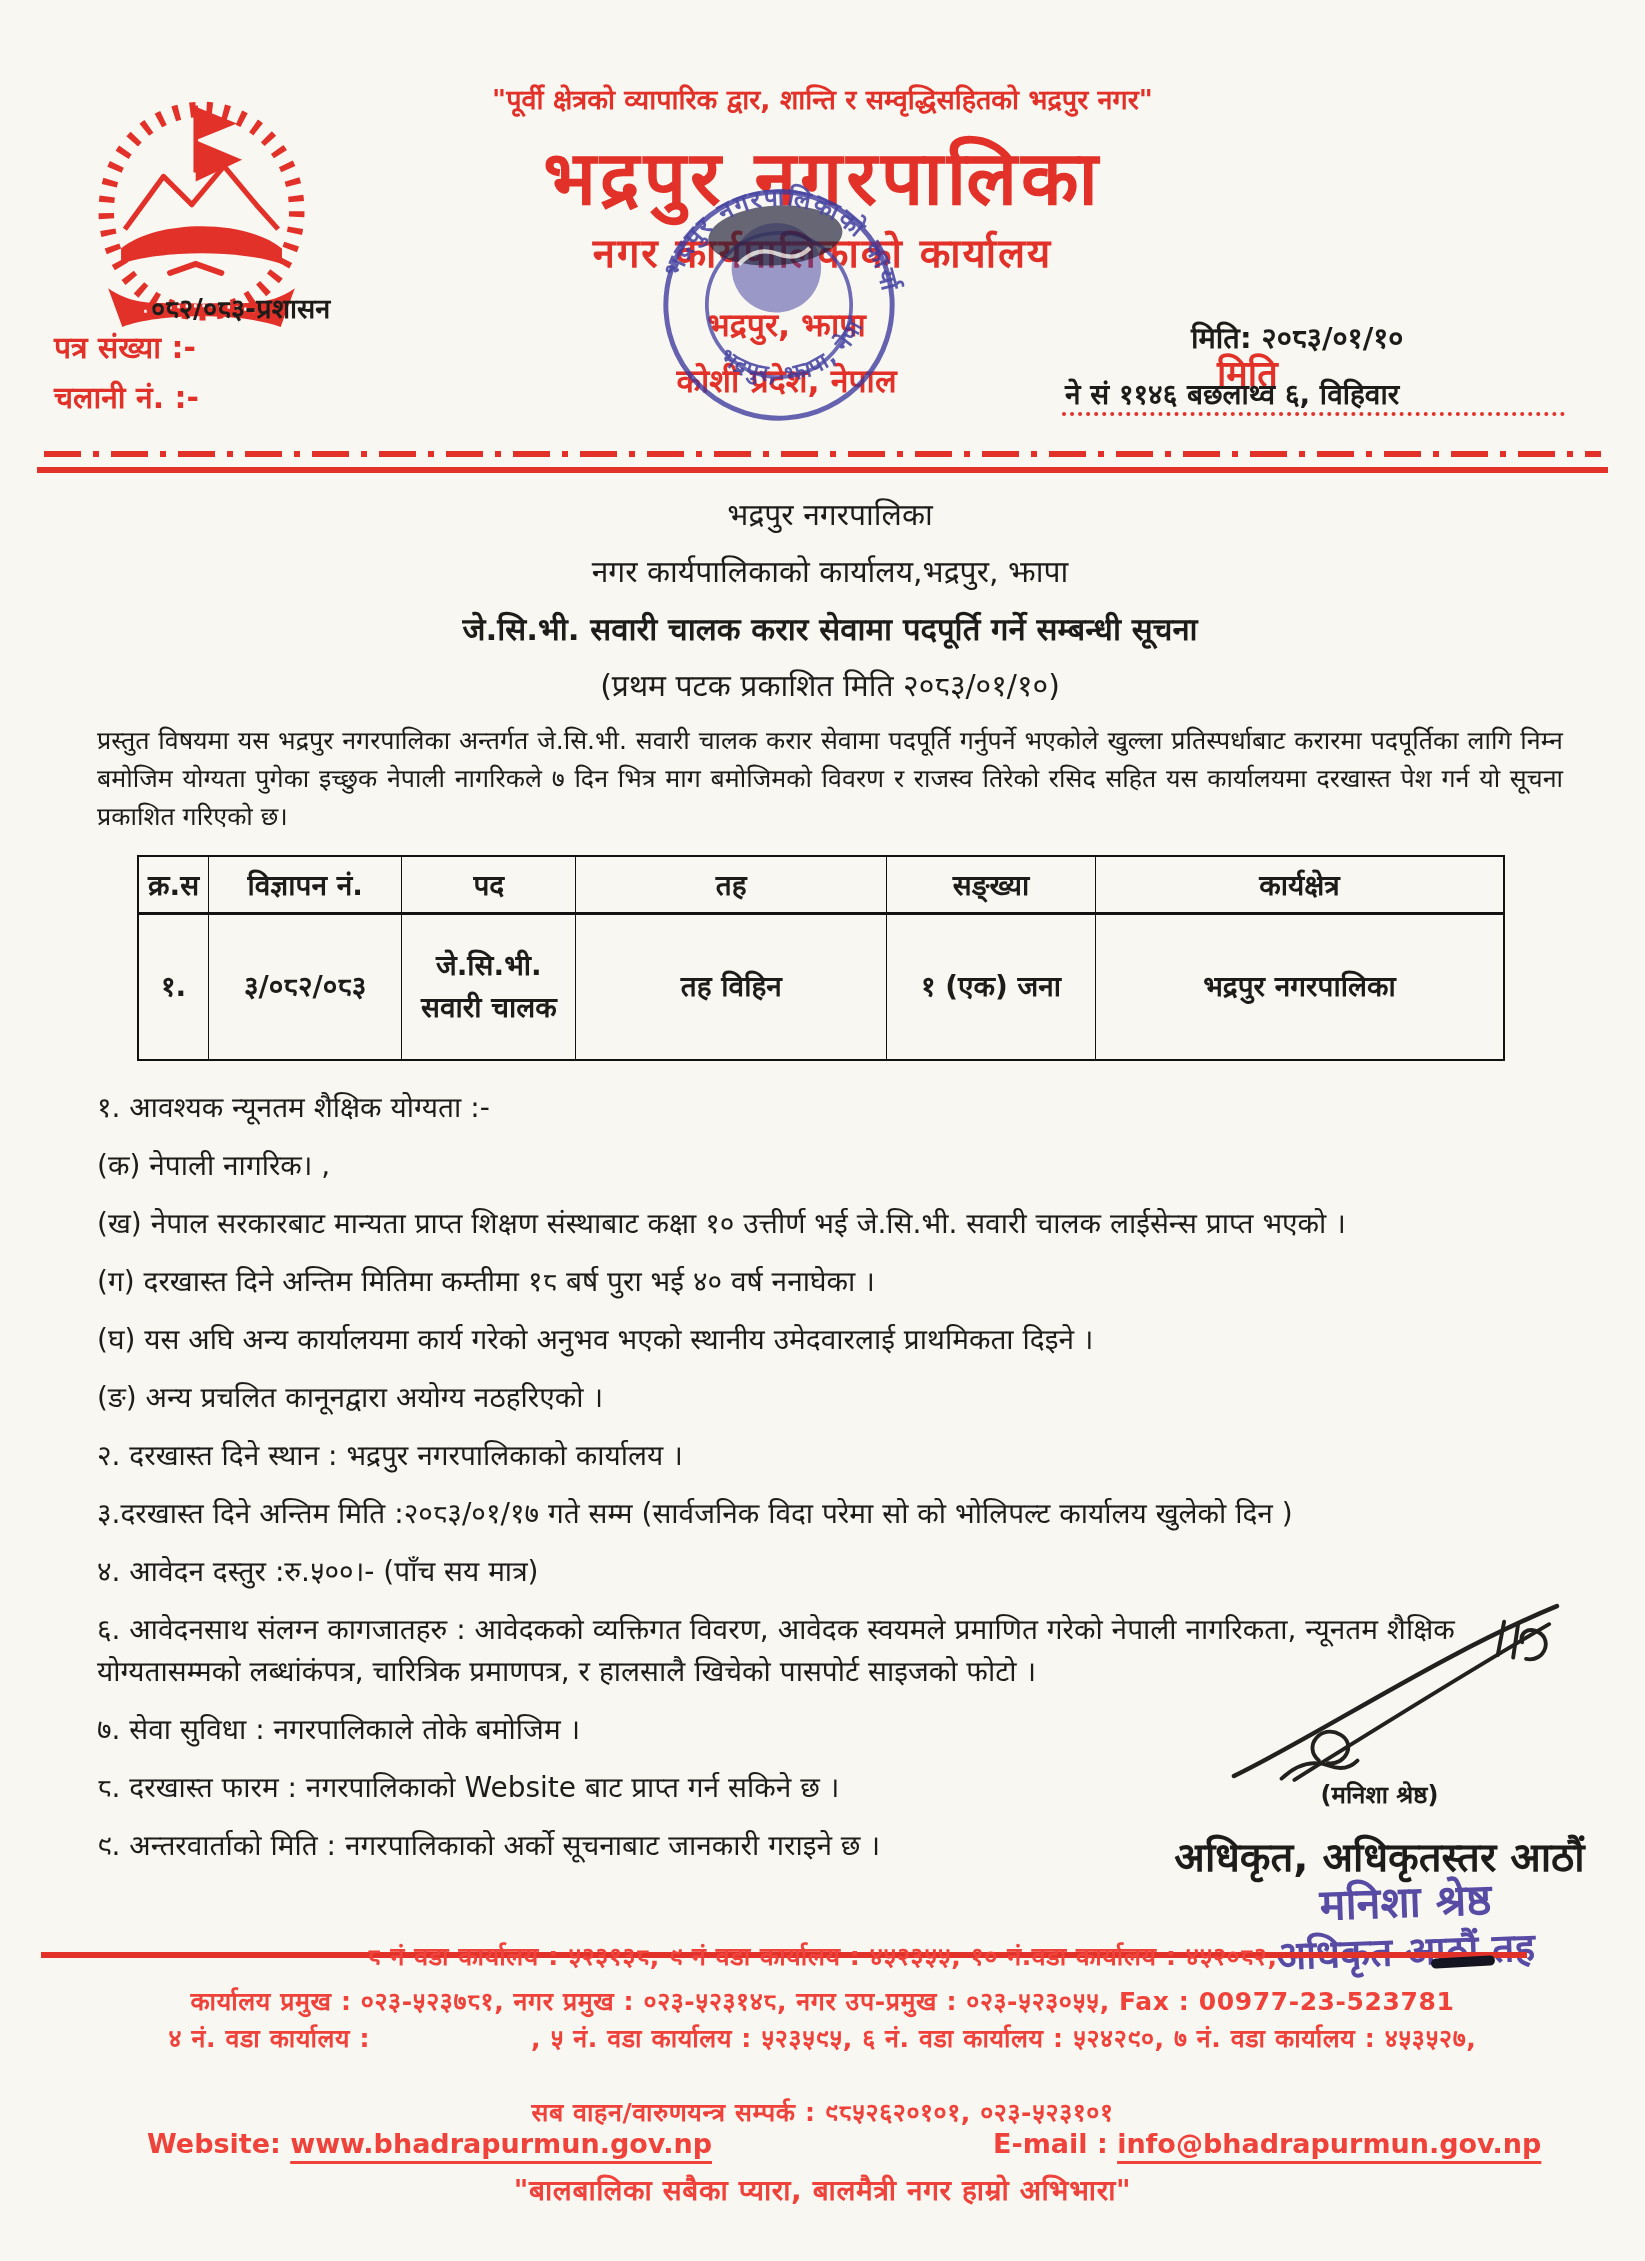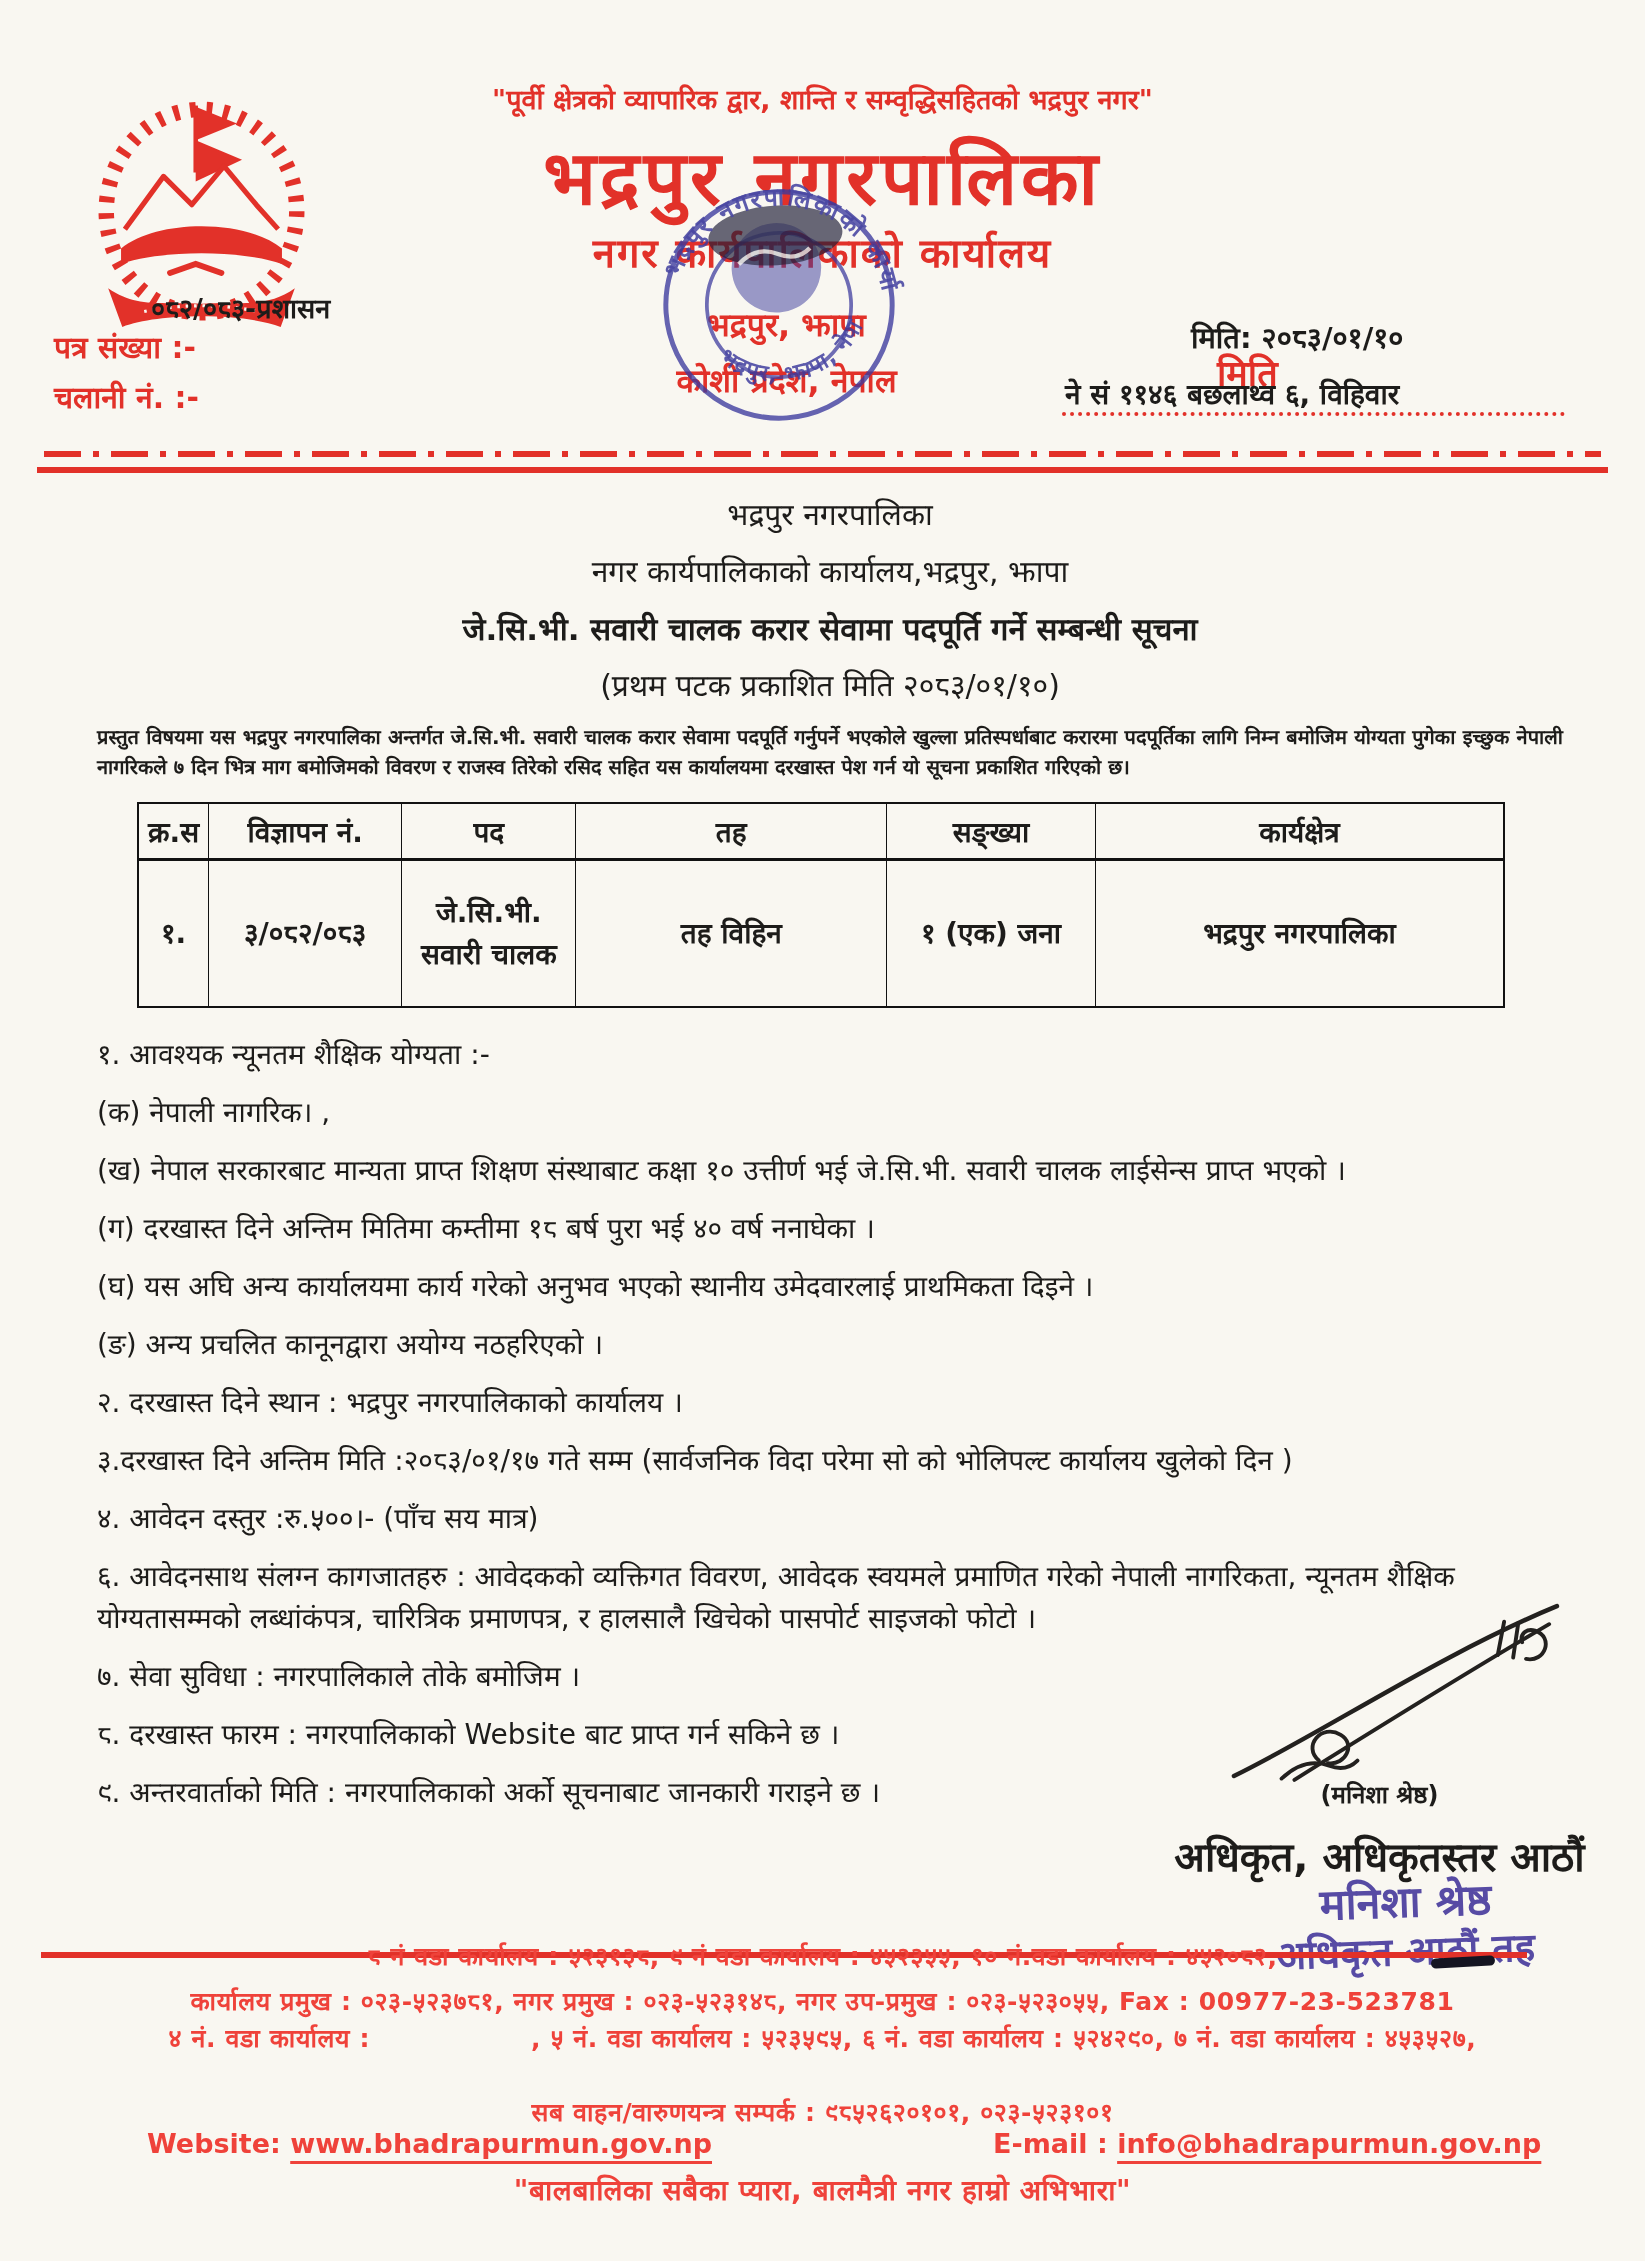--- a/index.html
+++ b/index.html
@@ -52,21 +52,21 @@
   .stamp{position:absolute;left:636px;top:162px;z-index:4;transform:rotate(-4deg);opacity:.92;}
   .rule-dashdot{
     position:absolute;top:451px;left:44px;right:44px;height:5.8px;
     background:repeating-linear-gradient(90deg,var(--red) 0 37px,transparent 37px 49px,var(--red) 49px 55px,transparent 55px 67px);
   }
   .rule-solid{position:absolute;top:467px;left:37px;right:37px;height:5.8px;background:var(--red);}
   
   .content{position:absolute;top:494px;left:97px;width:1466px;}
   .nh{width:100%;text-align:center;line-height:1.42;margin-bottom:14px;font-size:30px;}
   .nh.b{font-weight:bold;font-size:31px;}
-  .para{margin-top:2px;font-size:20px;line-height:1.52;text-align:justify;font-weight:bold;}
+  .para{margin-top:2px;font-size:25px;line-height:1.52;text-align:justify;}
   table.vac{
     border-collapse:collapse;margin:19.3px 0 0 40px;width:1368px;
     border:2.6px solid #121212;
   }
   table.vac th,table.vac td{
     border:1.9px solid #121212;text-align:center;vertical-align:middle;
     font-size:28px;font-weight:bold;padding:6.4px 9px;
   }
   table.vac th{height:57px;border-bottom:3.2px solid #121212;}
   table.vac td{height:147px;line-height:1.5;}

